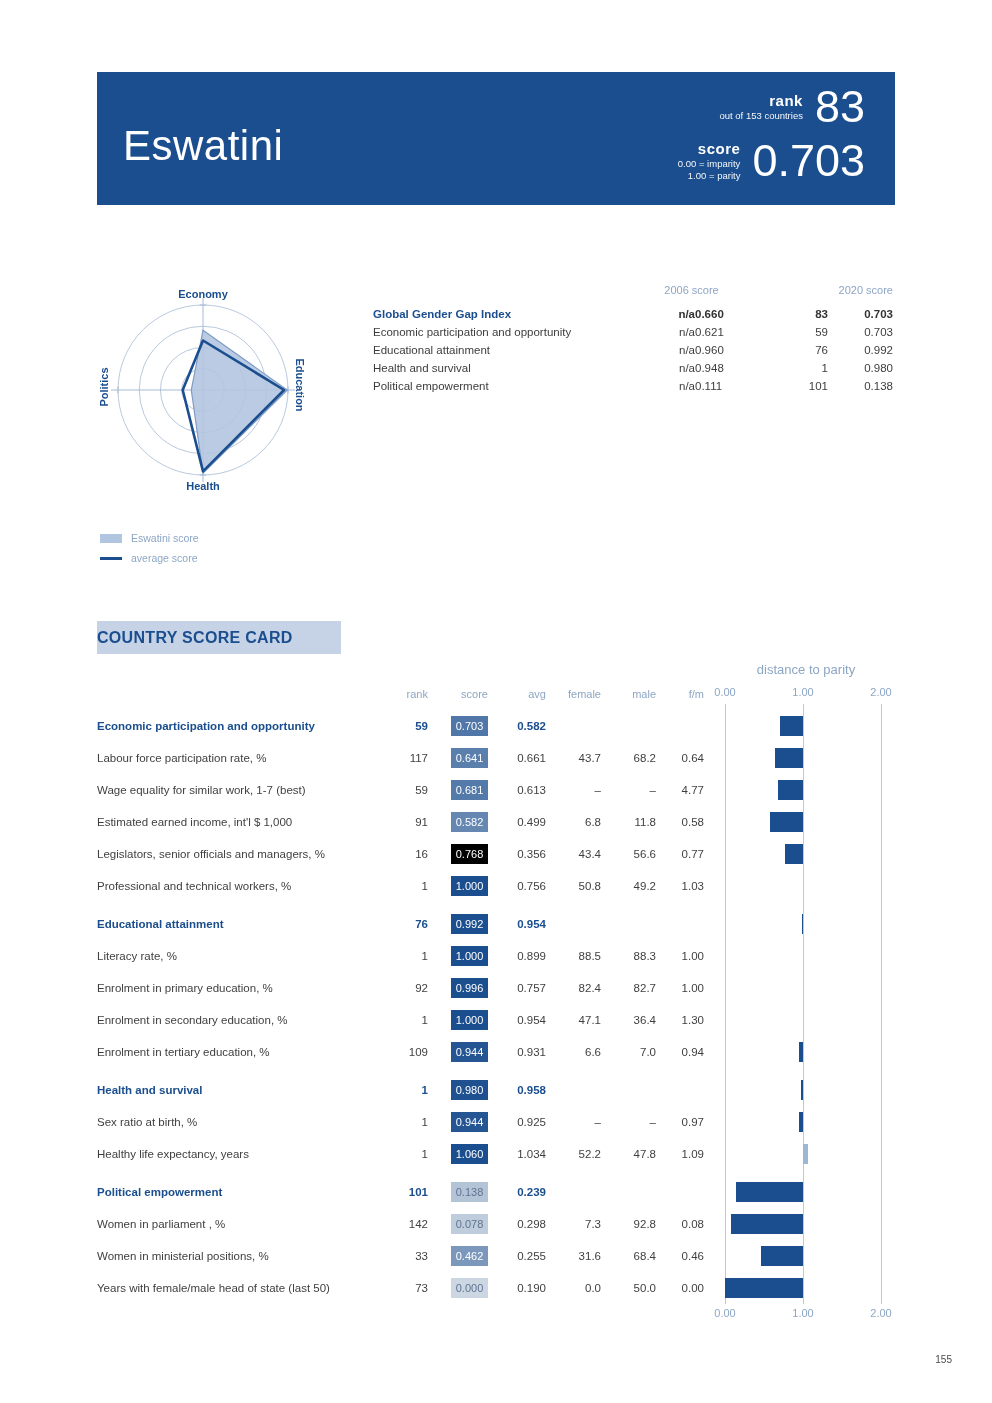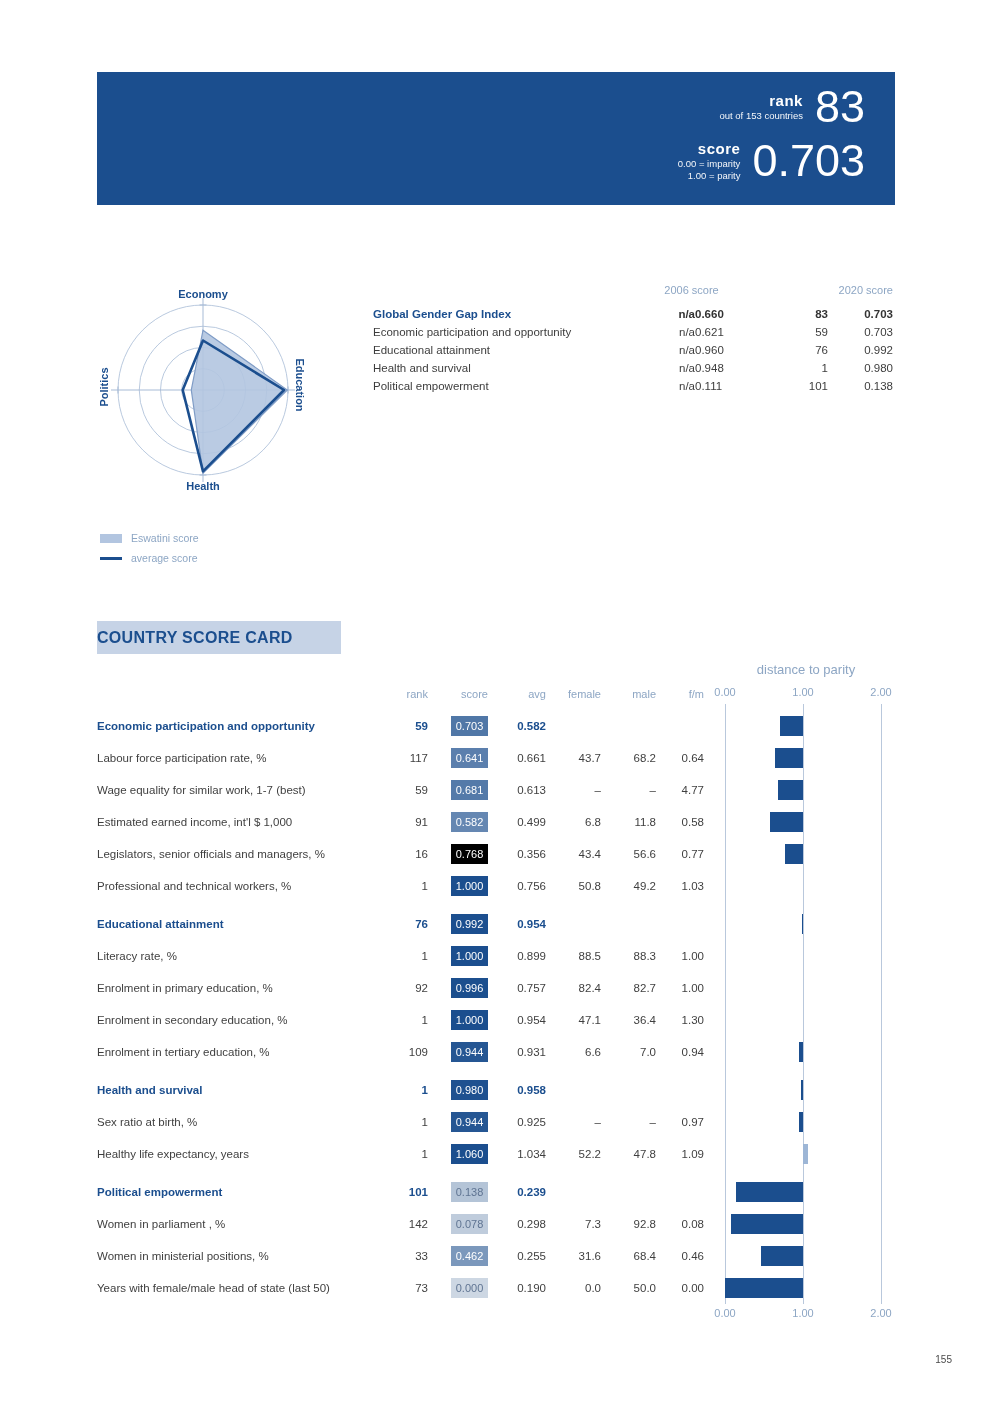--- a/index.html
+++ b/index.html
@@ -68,20 +68,21 @@
   .bar { position:absolute; top:6px; height:20px; z-index:2; }
 
   .page-number { position:absolute; left:912px; top:1354px; width:40px; text-align:right; font-size:10px; color:#4a4a4a; }
 </style>
 </head>
 <body>
 
 <div class="page">
 
   <div class="hero">
+    <div class="hero-title">Eswatini</div>
     <div class="hero-right">
       <div class="stat">
         <div class="stat-labels">
           <div class="stat-name">rank</div>
           <div class="stat-sub">out of 153 countries</div>
         </div>
         <div class="stat-value">83</div>
       </div>
       <div class="stat">
         <div class="stat-labels">

